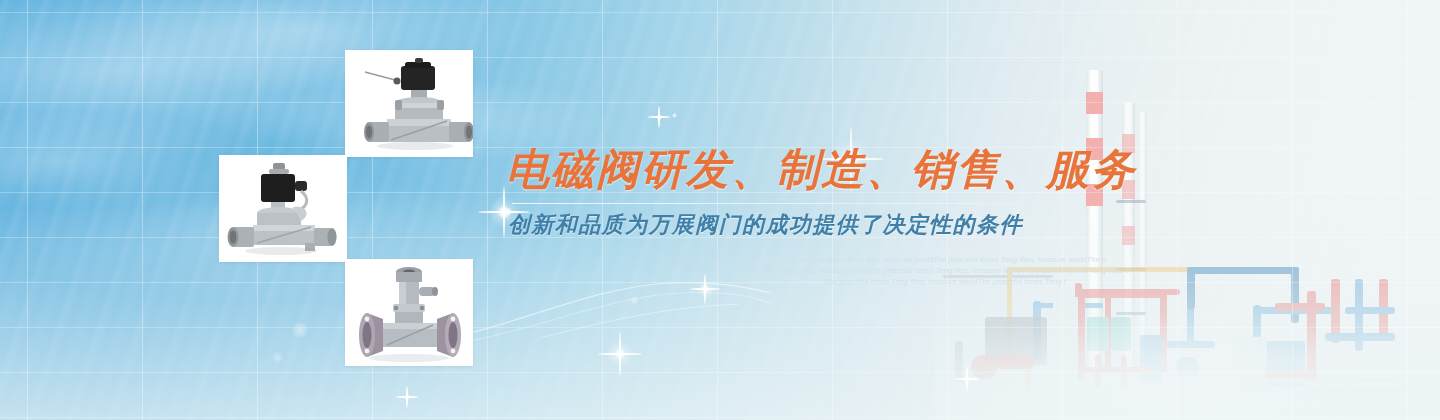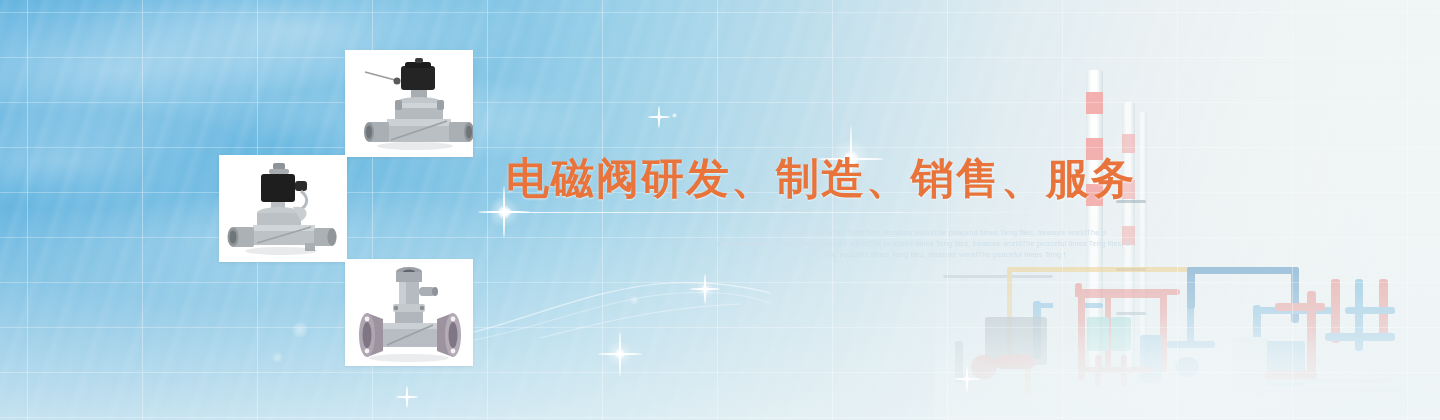--- a/index.html
+++ b/index.html
@@ -178,22 +178,23 @@
   }
   .swoosh {
     position: absolute;
     pointer-events: none;
   }
 
   
   .copy {
     position: absolute;
     left: 506px;
-    top: 152px;
+    top: 143px;
     width: 600px;
+    font-style: italic;
   }
   .headline {
     font-size: 43px;
     line-height: 52px;
     font-weight: bold;
     color: #e8743c;
     letter-spacing: 2px;
     white-space: nowrap;
     text-shadow: 0 1px 2px rgba(255,255,255,0.65);
     margin: 0;
@@ -452,20 +453,21 @@
       <ellipse cx="108" cy="76" rx="4.5" ry="13" fill="#7e7585"></ellipse>
       <circle cx="108" cy="60" r="2.4" fill="#ffffff" opacity=".85"></circle>
       <circle cx="108" cy="92" r="2.4" fill="#ffffff" opacity=".85"></circle>
       <ellipse cx="64" cy="99" rx="40" ry="4" fill="rgba(150,160,168,0.20)"></ellipse>
     </svg>
   </div>
 
   <div class="copy">
     <h1 class="headline">电磁阀研发、制造、销售、服务</h1>
     <div class="divider"></div>
+    <h2 class="subhead">创新和品质为万展阀门的成功提供了决定性的条件</h2>
     <div class="blurb">
       <span class="ln l1">The peaceful times Teng flies, treasure worldThe peaceful times Teng flies, treasure worldThe p</span>
       <span class="ln l2">The peaceful times Teng flies, treasure worldThe peaceful times Teng flies, treasure worldThe peaceful times Teng flies, tr</span>
       <span class="ln l3">The peaceful times Teng flies, treasure worldThe peaceful times Teng f</span>
     </div>
   </div>
 
 </div>
 
 </body></html>

